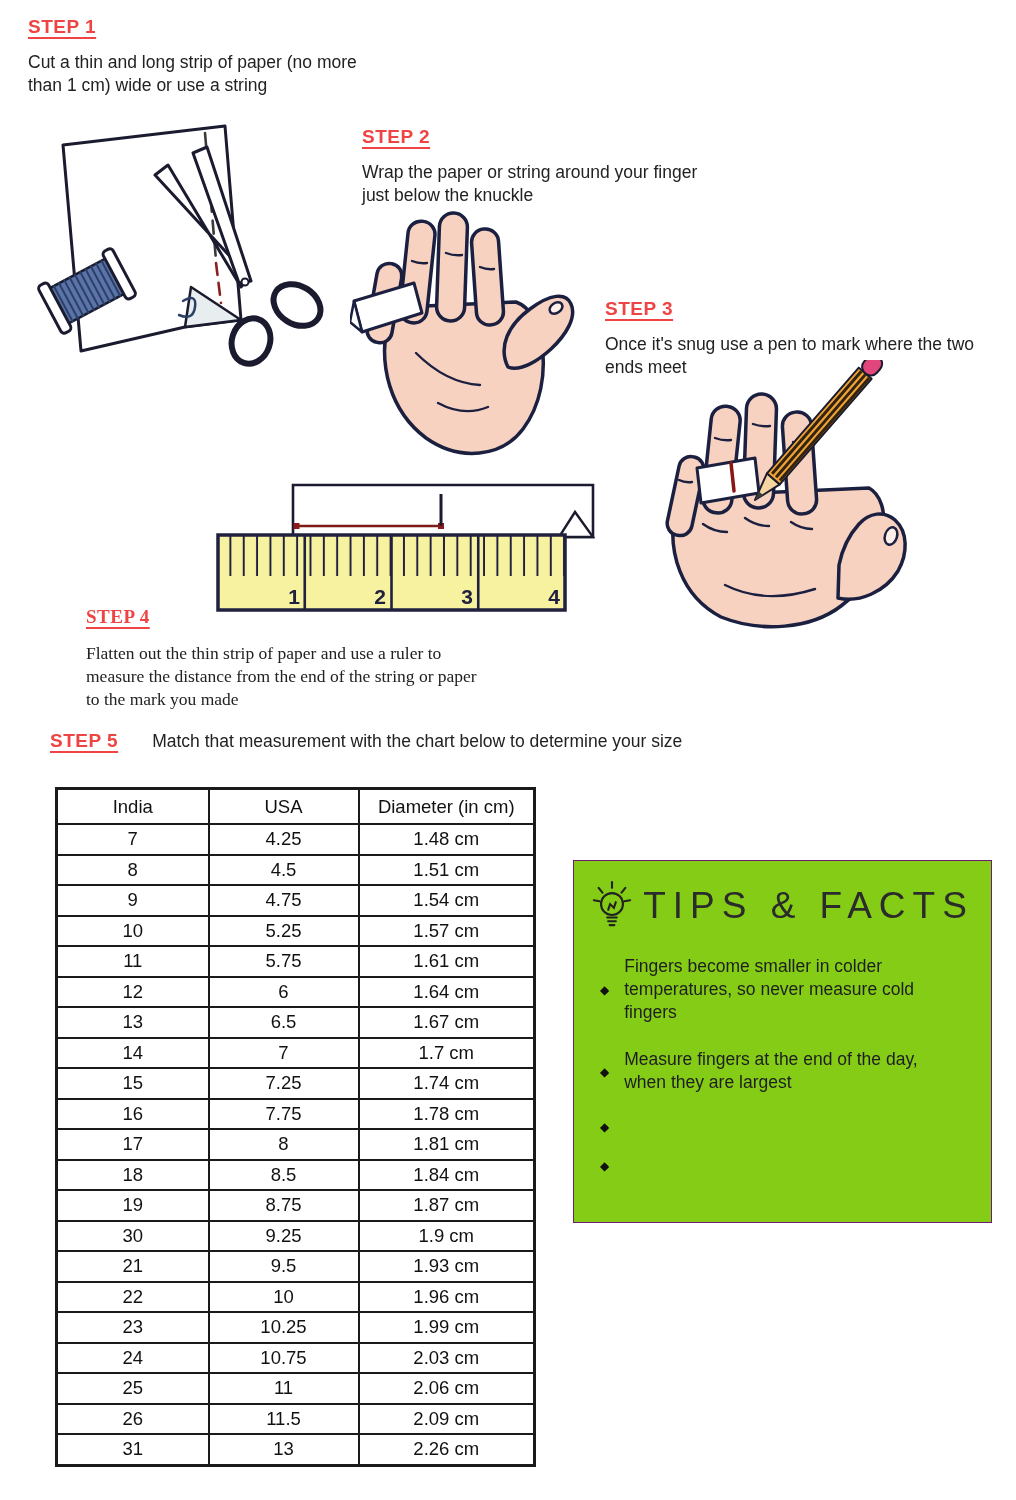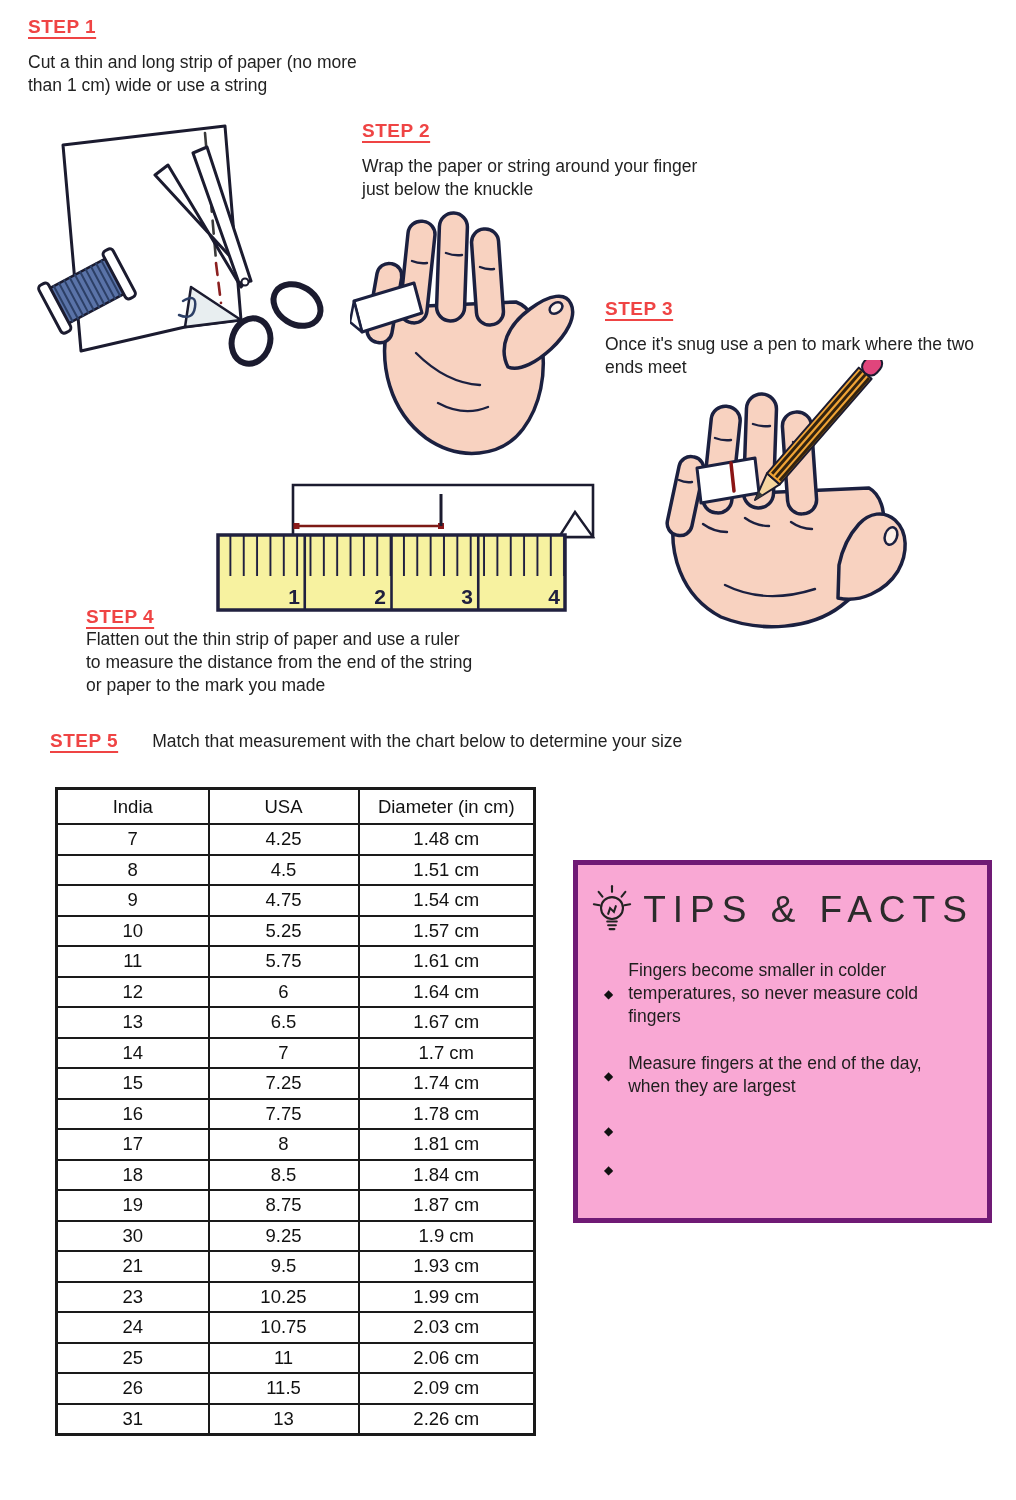--- a/index.html
+++ b/index.html
@@ -20,21 +20,21 @@
   }
   table.size-chart th, table.size-chart td{
     border:2px solid #1a1a1a;text-align:center;font-weight:400;
     font-size:18.5px;color:#111;padding:0;
   }
   table.size-chart th{height:33px;}
   table.size-chart td{height:28.5px;}
   col.c-india{width:152px;} col.c-usa{width:150px;} col.c-diam{width:176px;}
   
   .tips-box{
-    background:#f9a8d4;border:5px solid #701a75;
+    background:#84cc16;border:1px solid #701a75;
     width:419px;height:363px;box-sizing:border-box;
   }
   .tips-title-row{display:flex;align-items:center;justify-content:center;gap:10px;margin-top:20px;}
   .tips-title{
     font-size:37px;letter-spacing:7px;color:#2b2b2b;font-weight:400;white-space:nowrap;
   }
   ul.tips-list{list-style:none;margin:24px 0 0 0;padding:0 0 0 26px;}
   ul.tips-list li{display:flex;align-items:center;gap:15px;margin-bottom:25px;}
   .diamond{font-size:12px;color:#111;flex:0 0 auto;transform:translateY(1px);}
   .tip-text{font-size:17.5px;line-height:1.3;color:#1e1e1e;width:335px;}
@@ -79,21 +79,21 @@
         <line x1="21" y1="-20" x2="21" y2="20"></line>
           <line x1="27" y1="-20" x2="27" y2="20"></line>
       </g>
       <rect x="-42" y="-27" width="11" height="54" rx="4" fill="#ffffff" stroke="#1b1b2f" stroke-width="3"></rect>
       <rect x="31" y="-27" width="11" height="54" rx="4" fill="#ffffff" stroke="#1b1b2f" stroke-width="3"></rect>
     </g>
     <path d="M148,186 q14,-8 12,6 t-16,8" fill="none" stroke="#2c3f66" stroke-width="2.5"></path>
   </g>
 </svg>
 
-<div class="abs" style="left:362px;top:120px;">
+<div class="abs" style="left:362px;top:126px;">
   <div class="step-label">STEP 2</div>
   <div class="step-text" style="width:350px;margin-top:13px;">Wrap the paper or string around your finger just below the knuckle</div>
 </div>
 
 <svg class="abs" style="left:350px;top:205px;" width="235" height="262" viewBox="0 0 235 262">
   <g stroke="#1b2040" stroke-width="3.5" fill="#f8d2c0" stroke-linejoin="round" stroke-linecap="round">
 
     <path d="M38,116 C28,160 40,206 76,233 C110,257 152,252 173,224 C191,200 196,168 192,140 C189,118 180,102 166,97 L52,102 Z"></path>
 
     <rect x="22" y="58" width="25" height="80" rx="12" transform="rotate(10 34 98)"></rect>
@@ -187,23 +187,23 @@
     <line x1="263.25" y1="59" x2="263.25" y2="134"></line>
   </g>
   <g font-size="21" font-weight="bold" fill="#20203f" text-anchor="end">
     <text x="85" y="128">1</text>
     <text x="171" y="128">2</text>
     <text x="258" y="128">3</text>
     <text x="345" y="128">4</text>
   </g>
 </svg>
 
-<div class="abs" style="left:86px;top:606px;">
+<div class="abs" style="left:86px;top:606px;font-family:Liberation Serif, serif;">
   <div class="step-label">STEP 4</div>
-  <div class="step-text" style="width:392px;">Flatten out the thin strip of paper and use a ruler to measure the distance from the end of the string or paper to the mark you made</div>
+  <div class="step-text" style="width:392px;margin-top:14px;">Flatten out the thin strip of paper and use a ruler to measure the distance from the end of the string or paper to the mark you made</div>
 </div>
 
 <div class="abs" style="left:50px;top:730px;display:flex;align-items:baseline;gap:34px;">
   <span class="step-label">STEP 5</span>
   <span class="step-text" style="white-space:nowrap;">Match that measurement with the chart below to determine your size</span>
 </div>
 
 <table class="size-chart abs" style="left:55px;top:787px;">
   <colgroup>
       <col class="c-india">
@@ -302,20 +302,25 @@
         <td>9.25</td>
         <td>1.9 cm</td>
       </tr>
 
       <tr>
         <td>21</td>
         <td>9.5</td>
         <td>1.93 cm</td>
       </tr>
 
+      <tr>
+        <td>22</td>
+        <td>10</td>
+        <td>1.96 cm</td>
+      </tr>
 
       <tr>
         <td>23</td>
         <td>10.25</td>
         <td>1.99 cm</td>
       </tr>
 
       <tr>
         <td>24</td>
         <td>10.75</td>

